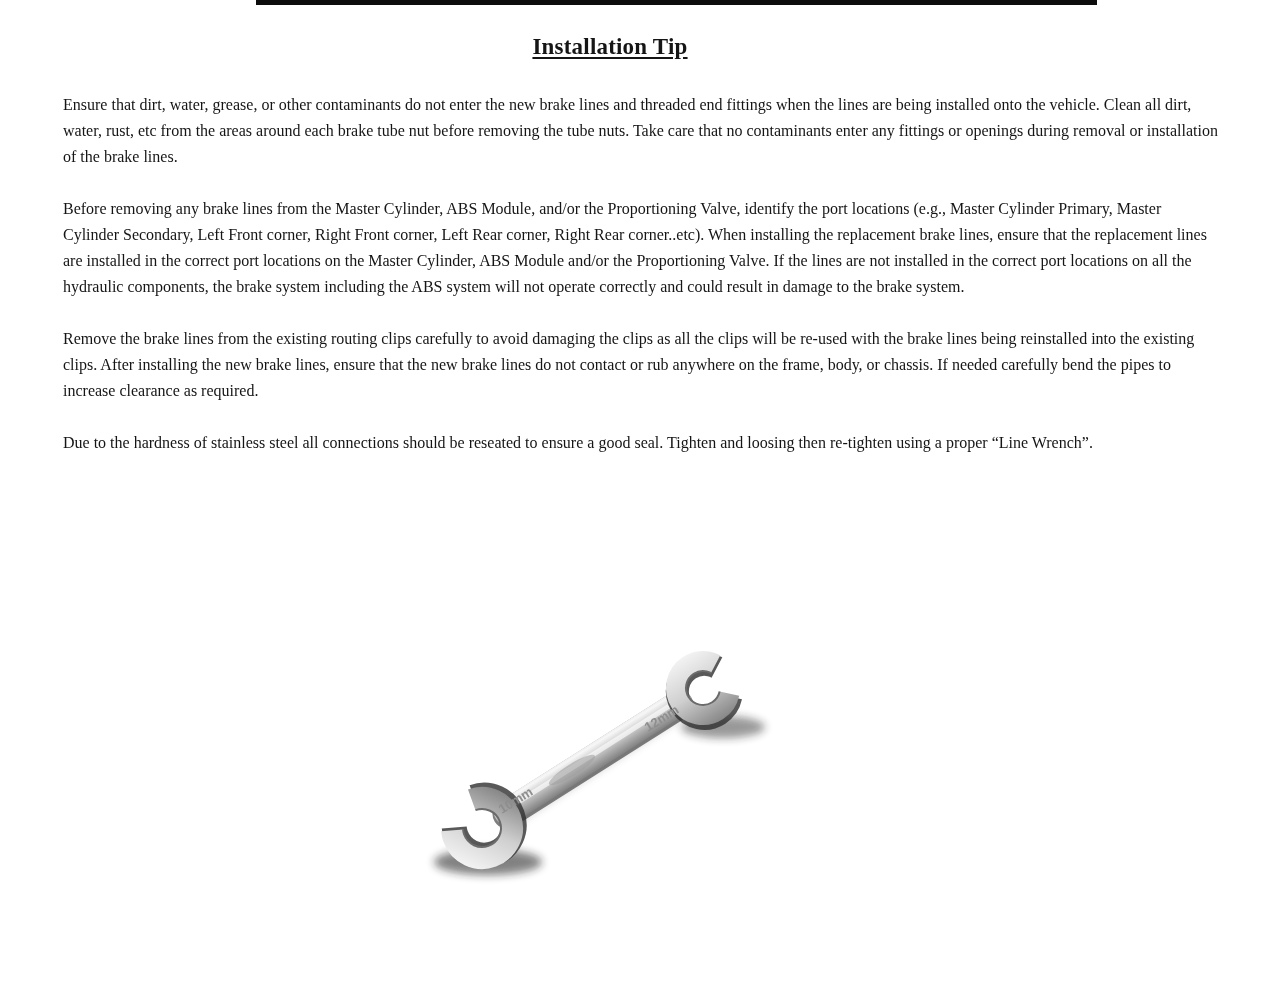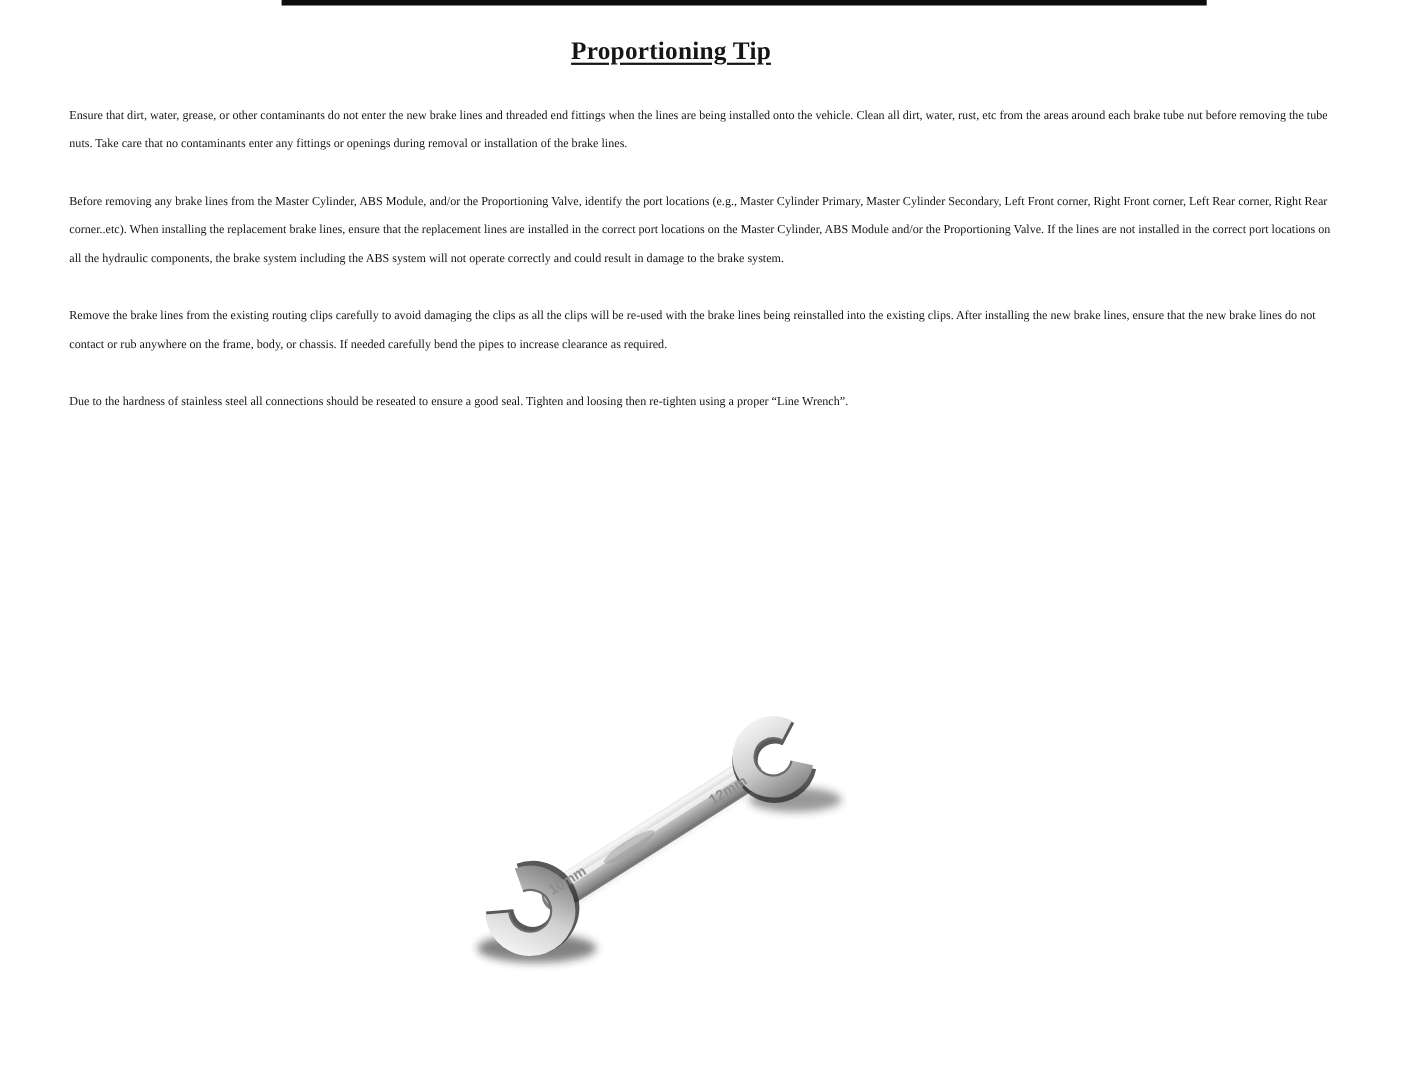--- a/index.html
+++ b/index.html
@@ -36,21 +36,21 @@
     text-decoration: underline;
     text-decoration-thickness: 2px;
     text-underline-offset: 3px;
     letter-spacing: 0.2px;
   }
   .body-copy {
     position: absolute;
     top: 92px;
     left: 63px;
     width: 1155px;
-    font-size: 11px;
+    font-size: 16px;
     line-height: 26px;
   }
   .body-copy p {
     margin: 0 0 26px 0;
   }
   .body-copy p.bold-note {
     font-weight: normal;
   }
   .wrench-wrap {
     position: absolute;
@@ -61,21 +61,21 @@
   }
   .wrench-wrap svg { display: block; }
 </style>
 </head>
 <body>
 
 <div class="page">
 
   <div class="top-bar"></div>
 
-  <h1 class="doc-title">Proportioning Tip</h1>
+  <h1 class="doc-title">Installation Tip</h1>
 
   <div class="body-copy">
     <p>Ensure that dirt, water, grease, or other contaminants do not enter the new brake lines and threaded end fittings when the lines are being installed onto the vehicle. Clean all dirt, water, rust, etc from the areas around each brake tube nut before removing the tube nuts. Take care that no contaminants enter any fittings or openings during removal or installation of the brake lines.</p>
     <p>Before removing any brake lines from the Master Cylinder, ABS Module, and/or the Proportioning Valve, identify the port locations (e.g., Master Cylinder Primary, Master Cylinder Secondary, Left Front corner, Right Front corner, Left Rear corner, Right Rear corner..etc). When installing the replacement brake lines, ensure that the replacement lines are installed in the correct port locations on the Master Cylinder, ABS Module and/or the Proportioning Valve. If the lines are not installed in the correct port locations on all the hydraulic components, the brake system including the ABS system will not operate correctly and could result in damage to the brake system.</p>
     <p>Remove the brake lines from the existing routing clips carefully to avoid damaging the clips as all the clips will be re-used with the brake lines being reinstalled into the existing clips. After installing the new brake lines, ensure that the new brake lines do not contact or rub anywhere on the frame, body, or chassis. If needed carefully bend the pipes to increase clearance as required.</p>
     <p class="bold-note">Due to the hardness of stainless steel all connections should be reseated to ensure a good seal. Tighten and loosing then re-tighten using a proper “Line Wrench”.</p>
   </div>
 
   <div class="wrench-wrap">
     <svg width="360" height="268" viewBox="0 0 360 268" xmlns="http://www.w3.org/2000/svg">

